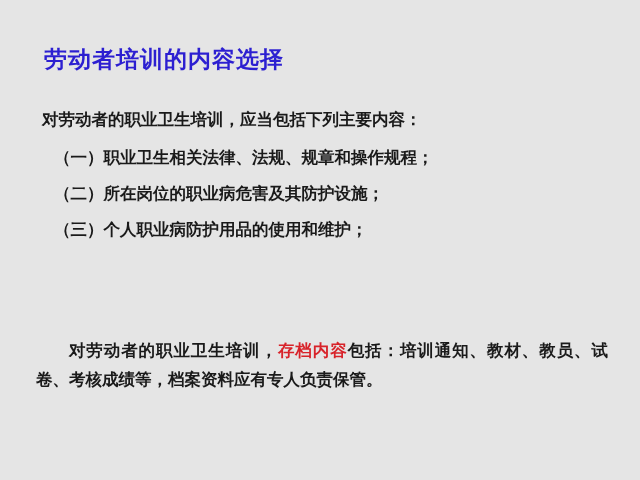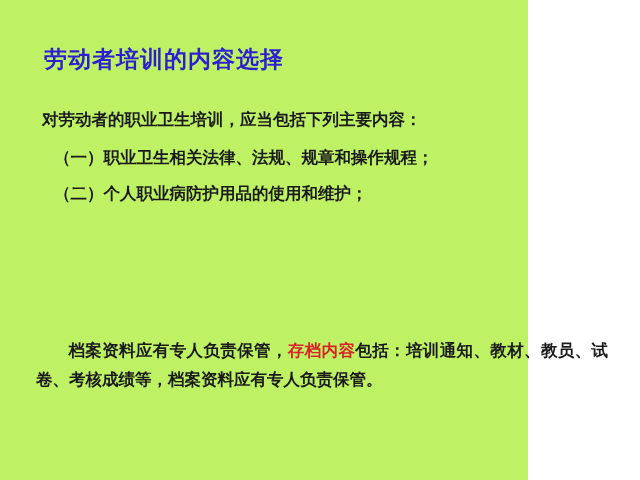--- a/index.html
+++ b/index.html
@@ -8,24 +8,24 @@
   }
   body {
     width: 640px;
     height: 480px;
     background: #ffffff;
     font-family: "Liberation Sans", sans-serif;
     overflow: hidden;
   }
   .slide {
     position: relative;
-    width: 528px;
+    width: 640px;
     height: 480px;
     box-sizing: border-box;
-    background: #bef264;
+    background: #e5e5e5;
   }
   .slide-title {
     position: absolute;
     left: 44px;
     top: 44px;
     font-size: 23px;
     font-weight: bold;
     color: #2c1fd1;
     letter-spacing: 1px;
     white-space: nowrap;
@@ -83,22 +83,23 @@
 <div class="slide">
 
   <div class="slide-title">劳动者培训的内容选择</div>
 
   <div class="body-block">
 
     <div class="lead-line">对劳动者的职业卫生培训，应当包括下列主要内容：</div>
 
     <ul class="list">
       <li class="list-item">（一）职业卫生相关法律、法规、规章和操作规程；</li>
-      <li class="list-item">（二）个人职业病防护用品的使用和维护；</li>
+      <li class="list-item">（二）所在岗位的职业病危害及其防护设施；</li>
+      <li class="list-item">（三）个人职业病防护用品的使用和维护；</li>
     </ul>
 
   </div>
 
   <div class="closing">
-    <span class="indent"></span><span>档案资料应有专人负责保管，</span><span class="hl">存档内容</span><span>包括：培训通知、教材、教员、试卷、考核成绩等，档案资料应有专人负责保管。</span>
+    <span class="indent"></span><span>对劳动者的职业卫生培训，</span><span class="hl">存档内容</span><span>包括：培训通知、教材、教员、试卷、考核成绩等，档案资料应有专人负责保管。</span>
   </div>
 
 </div>
 
 </body></html>

